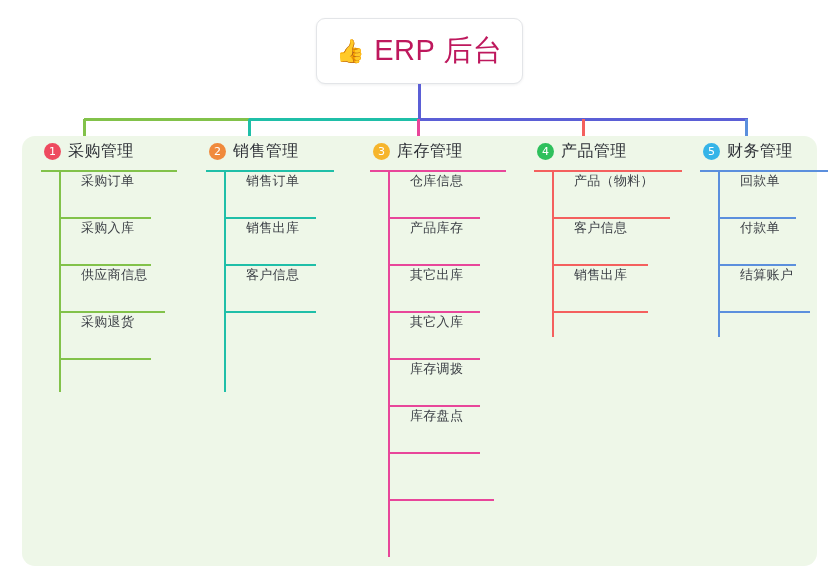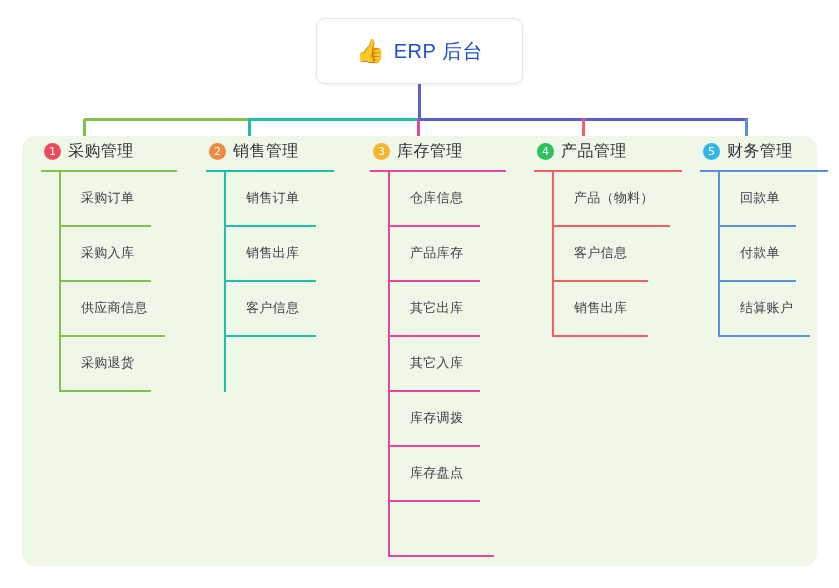--- a/index.html
+++ b/index.html
@@ -27,22 +27,22 @@
     border: 1px solid #e3e5e8;
     border-radius: 9px;
     box-shadow: 0 1px 3px rgba(20,25,40,0.07);
     display: flex;
     align-items: center;
     justify-content: center;
     gap: 9px;
   }
   #root-icon { font-size: 23px; line-height: 1; }
   #root-label {
-    font-size: 20px;
-    color: #1d4ed8;
+    font-size: 29px;
+    color: #be185d;
     letter-spacing: 0.5px;
     white-space: nowrap;
   }
 
   
   #connectors {
     position: absolute;
     left: 0; top: 0;
     width: 839px; height: 588px;
     pointer-events: none;
@@ -96,23 +96,23 @@
     margin-left: 18px;
     padding-left: 0;
   }
   .spine {
     position: absolute;
     left: 0; top: 0;
     width: 2px;
   }
   .leaf {
     position: relative;
-    height: 55px;
+    height: 47px;
     display: flex;
-    align-items: center;
+    align-items: flex-start;
   }
   .leaf-text {
     font-size: 13px;
     color: #3b3f45;
     white-space: nowrap;
     padding: 0 2px 4px 22px;
     letter-spacing: 0.3px;
   }
   .leaf-rule {
     position: absolute;

